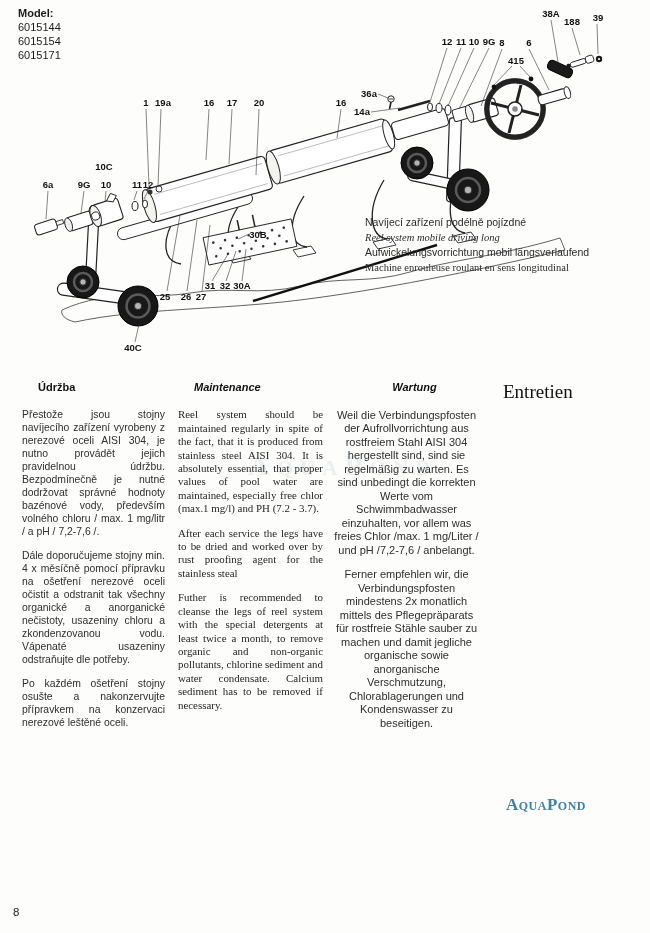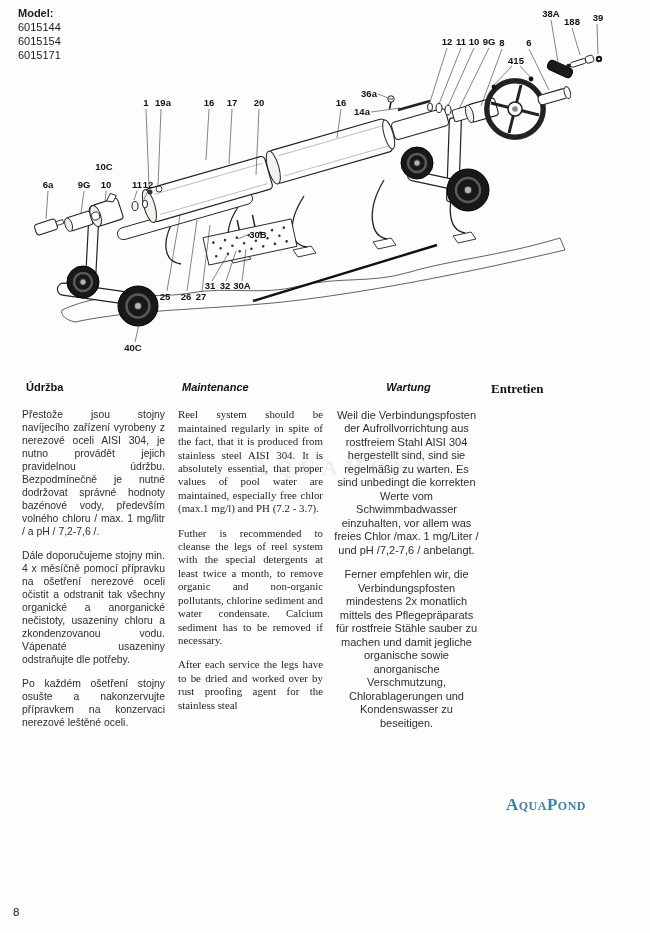--- a/index.html
+++ b/index.html
@@ -13,30 +13,30 @@
   .model-title{font-weight:bold;}
   
   .diagram{position:absolute;left:0;top:0;}
   
   .caption{position:absolute;left:365px;top:215px;width:275px;font-size:10.5px;line-height:15px;color:#2a2a2a;}
   .caption .cap-en{font-family:"Liberation Serif",serif;font-style:italic;}
   .caption .cap-fr{font-family:"Liberation Serif",serif;}
   
   .columns{position:absolute;left:0;top:381px;width:650px;}
   .col{position:absolute;top:0;}
-  .col h3{margin:0 0 14px 4px;font-size:11px;font-weight:bold;color:#111;}
+  .col h3{margin:0 0 14px 16px;font-size:11px;font-weight:bold;color:#111;}
   .col p{margin:0 0 11px 0;}
   .col-cs{left:22px;width:143px;font-size:10.4px;line-height:13px;text-align:justify;color:#2e2e2e;}
   .col-cs h3{font-style:normal;}
   .col-en{left:178px;width:145px;font-family:"Liberation Serif",serif;font-size:10.9px;line-height:13.4px;text-align:justify;color:#1f1f1f;}
   .col-en h3{font-family:"Liberation Sans",sans-serif;font-style:italic;}
   .col-de{left:333px;width:147px;font-size:11px;line-height:13.5px;text-align:center;color:#2e2e2e;}
   .col-de h3{font-style:italic;}
   .col-fr{left:487px;width:130px;}
-  .col-fr h3{font-family:"Liberation Serif",serif;font-weight:bold;font-size:13px;}
+  .col-fr h3{font-family:"Liberation Serif",serif;font-weight:normal;font-size:19px;}
   
   .watermark{
     position:absolute;left:248px;top:448px;
     font-family:"Liberation Serif",serif;font-weight:bold;
     font-variant:small-caps;font-size:30px;letter-spacing:7px;
     color:rgba(115,140,158,0.12);pointer-events:none;
   }
   
   .logo{
     position:absolute;left:506px;top:795px;
@@ -309,35 +309,41 @@
       <text class="plabel" x="186" y="300">26</text>
       <text class="plabel" x="201" y="300">27</text>
       <text class="plabel" x="210" y="289">31</text>
       <text class="plabel" x="225" y="289">32</text>
       <text class="plabel" x="242" y="289">30A</text>
       <text class="plabel" x="258" y="238">30B</text>
       <text class="plabel" x="133" y="351">40C</text>
     </g>
   </svg>
 
+  <div class="caption">
+    <div class="cap-cs">Navíjecí zařízení podélně pojízdné</div>
+    <div class="cap-en">Reel system mobile driving long</div>
+    <div class="cap-de">Aufwickelungsvorrichtung mobil längsverlaufend</div>
+    <div class="cap-fr">Machine enrouleuse roulant en sens longitudinal</div>
+  </div>
 
   <div class="columns">
 
     <section class="col col-cs">
       <h3>Údržba</h3>
       <p>Přestože jsou stojny navíjecího zařízení vyrobeny z nerezové oceli AISI 304, je nutno provádět jejich pravidelnou údržbu. Bezpodmínečně je nutné dodržovat správné hodnoty bazénové vody, především volného chloru / max. 1 mg/litr / a pH / 7,2-7,6 /.</p>
       <p>Dále doporučujeme stojny min. 4 x měsíčně pomocí přípravku na ošetření nerezové oceli očistit a odstranit tak všechny organické a anorganické nečistoty, usazeniny chloru a zkondenzovanou vodu. Vápenaté usazeniny odstraňujte dle potřeby.</p>
       <p>Po každém ošetření stojny osušte a nakonzervujte přípravkem na konzervaci nerezové leštěné oceli.</p>
     </section>
 
     <section class="col col-en">
       <h3>Maintenance</h3>
       <p>Reel system should be maintained regularly in spite of the fact, that it is produced from stainless steel AISI 304. It is absolutely essential, that proper values of pool water are maintained, especially free chlor (max.1 mg/l) and PH (7.2 - 3.7).</p>
+      <p>After each service the legs have to be dried and worked over by rust proofing agent for the stainless steal</p>
       <p>Futher is recommended to cleanse the legs of reel system with the special detergents at least twice a month, to remove organic and non-organic pollutants, chlorine sediment and water condensate. Calcium sediment has to be removed if necessary.</p>
-      <p>After each service the legs have to be dried and worked over by rust proofing agent for the stainless steal</p>
     </section>
 
     <section class="col col-de">
       <h3>Wartung</h3>
       <p>Weil die Verbindungspfosten der Aufrollvorrichtung aus rostfreiem Stahl AISI 304 hergestellt sind, sind sie regelmäßig zu warten. Es sind unbedingt die korrekten Werte vom Schwimmbadwasser einzuhalten, vor allem was freies Chlor /max. 1 mg/Liter / und pH /7,2-7,6 / anbelangt.</p>
       <p>Ferner empfehlen wir, die Verbindungspfosten mindestens 2x monatlich mittels des Pflegepräparats für rostfreie Stähle sauber zu machen und damit jegliche organische sowie anorganische Verschmutzung, Chlorablagerungen und Kondenswasser zu beseitigen.</p>
     </section>
 
     <section class="col col-fr">
       <h3>Entretien</h3>

